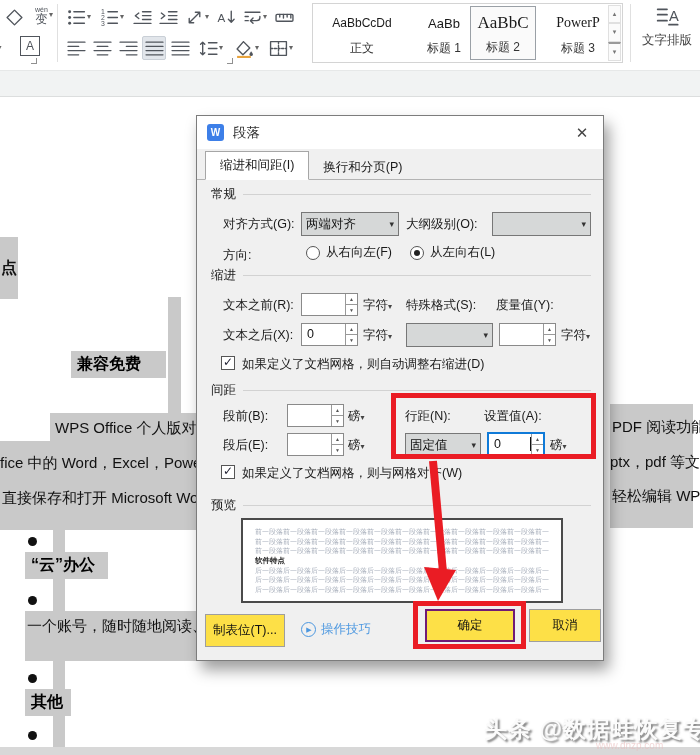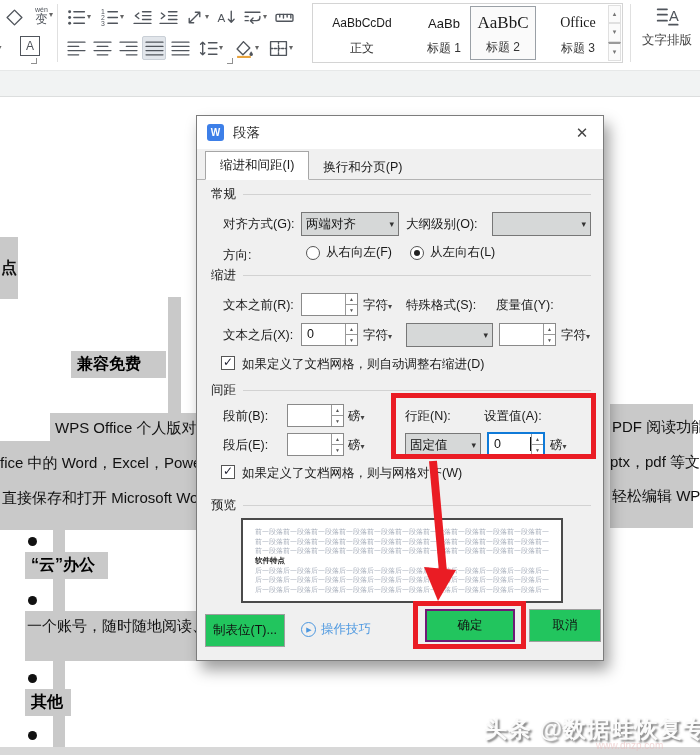--- a/index.html
+++ b/index.html
@@ -85,21 +85,21 @@
   .radio { position:absolute; display:flex; align-items:center; font-size:12.5px; color:#1a1a1a; }
   .rdot { width:14px; height:14px; border:1px solid #555; border-radius:50%; background:#fff; margin-right:6px; position:relative; }
   .rdot.sel::after { content:""; position:absolute; left:3px; top:3px; width:6px; height:6px; border-radius:50%; background:#222; }
   .chkrow { position:absolute; display:flex; align-items:flex-start; }
   .chkbox { width:14px; height:14px; border:1.5px solid #555; background:#fff; margin-right:7px; font-size:12px; font-weight:bold; color:#223; line-height:11px; text-align:center; }
   .chklbl { font-size:12.5px; color:#1a1a1a; white-space:nowrap; }
   .redbox { position:absolute; border:5px solid #ea1c24; z-index:30; }
   .pbox { position:absolute; left:44px; top:402px; width:322px; height:85px; background:#fff; border:2px solid #4a4a4a; padding:7px 12px; overflow:hidden; }
   .pline { font-size:7px; line-height:9.5px; color:#aab1bd; white-space:nowrap; overflow:hidden; }
   .phead { font-size:7.5px; line-height:10px; color:#222; font-weight:bold; }
-  .dbtn { position:absolute; height:33px; background:#22c55e; border:1px solid #9e9e9e; font-size:12.5px; color:#111; display:flex; align-items:center; justify-content:center; }
+  .dbtn { position:absolute; height:33px; background:#fde047; border:1px solid #9e9e9e; font-size:12.5px; color:#111; display:flex; align-items:center; justify-content:center; }
   .dbtn.primary { border:2px solid #701a75; }
   .tiplink { position:absolute; display:flex; align-items:center; color:#4b97e0; font-size:12.5px; }
   .playcirc { width:15px; height:15px; border:1.2px solid #4b97e0; border-radius:50%; font-size:7px; display:flex; align-items:center; justify-content:center; margin-right:5px; padding-left:1px; }
 
   .arrowsvg { position:absolute; left:0; top:0; width:700px; height:755px; z-index:40; pointer-events:none; }
 </style>
 </head>
 <body>
 
 <div id="app">
@@ -235,21 +235,21 @@
       </div>
       <div class="gitem" style="left:98px;width:66px">
         <span class="gsample gs-h1">AaBb</span>
         <span class="glabel">标题 1</span>
       </div>
       <div class="gitem sel" style="left:157px;width:66px">
         <span class="gsample gs-h2">AaBbC</span>
         <span class="glabel">标题 2</span>
       </div>
       <div class="gitem" style="left:234px;width:62px">
-        <span class="gsample gs-h3">Office</span>
+        <span class="gsample gs-h3">PowerP</span>
         <span class="glabel">标题 3</span>
       </div>
       <div class="gscol">
         <span class="gsb">▴</span>
         <span class="gsb">▾</span>
         <span class="gsb more">▾</span>
       </div>
     </div>
 
     <div class="vsep" style="left:630px;top:4px;height:58px"></div>

